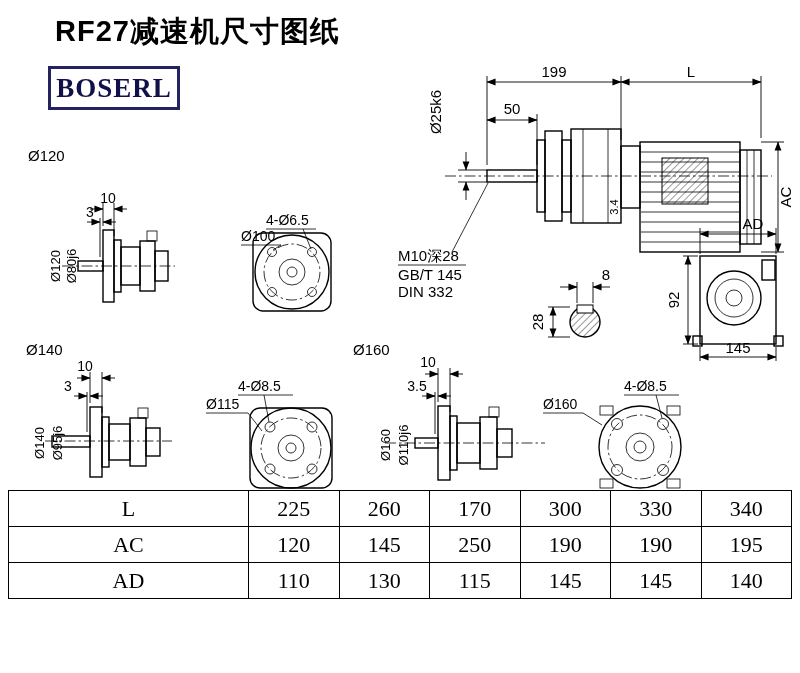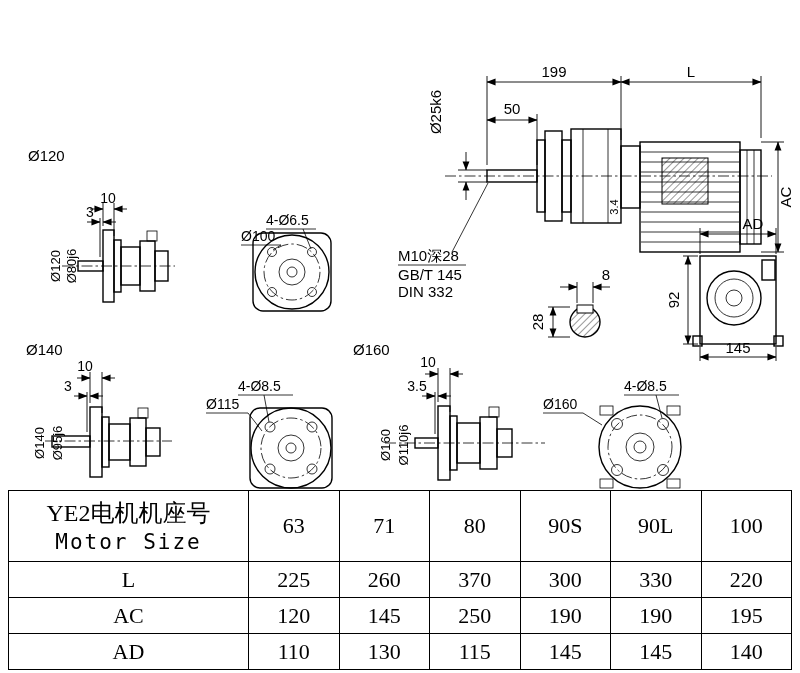--- a/index.html
+++ b/index.html
@@ -25,20 +25,24 @@
   tr.hdr td{height:70px;}
   tr.row td{height:35px;}
   .cn{font-size:24px;line-height:1.3;}
   .en{font-size:21px;font-family:"DejaVu Sans Mono",monospace;letter-spacing:2px;}
 </style>
 </head>
 <body>
 
 <div class="page">
 
+  <div class="title">RF27减速机尺寸图纸</div>
+  <div class="logo">
+    <span>BOSERL</span>
+  </div>
 
   <svg class="sheet" width="800" height="490" viewBox="0 0 800 490">
     <defs>
       <marker id="arr" viewBox="0 0 10 10" refX="9.5" refY="5" markerWidth="10" markerHeight="10" orient="auto-start-reverse">
         <path d="M0,1.2 L10,5 L0,8.8 Z" fill="#000"></path>
       </marker>
       <pattern id="hatch" width="5" height="5" patternUnits="userSpaceOnUse" patternTransform="rotate(45)">
         <line x1="0" y1="0" x2="0" y2="5" stroke="#000" stroke-width="0.8"></line>
       </pattern>
     </defs>
@@ -282,40 +286,28 @@
     <colgroup>
         <col class="c0">
         <col>
         <col>
         <col>
         <col>
         <col>
         <col>
       </colgroup>
     <tbody>
-      <tr class="hdr">
-        <td>
-          <div class="cn">YE2电机机座号</div>
-          <div class="en">Motor Size</div>
-        </td>
-        <td>63</td>
-        <td>71</td>
-        <td>80</td>
-        <td>90S</td>
-        <td>90L</td>
-        <td>100</td>
-      </tr>
       <tr class="row">
         <td>L</td>
         <td>225</td>
         <td>260</td>
-        <td>370</td>
+        <td>170</td>
         <td>300</td>
         <td>330</td>
-        <td>220</td>
+        <td>340</td>
       </tr>
       <tr class="row">
         <td>AC</td>
         <td>120</td>
         <td>145</td>
         <td>250</td>
         <td>190</td>
         <td>190</td>
         <td>195</td>
       </tr>

